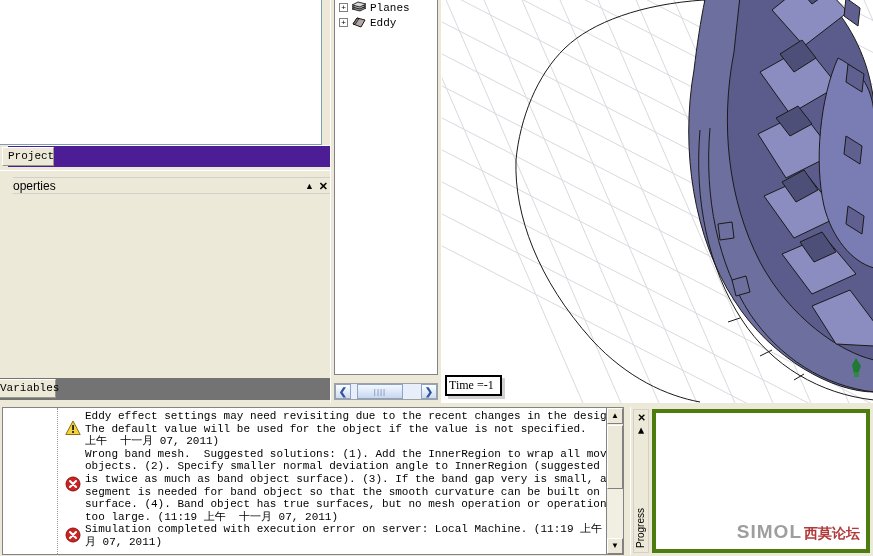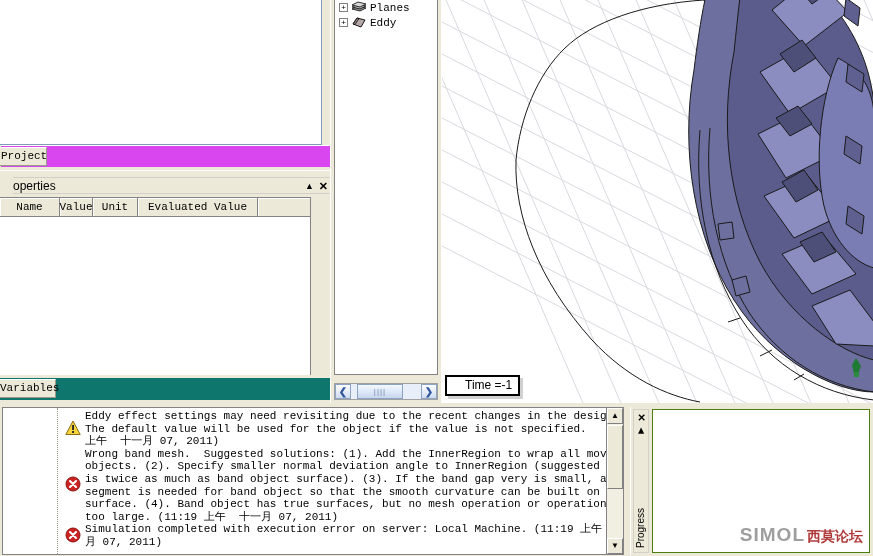--- a/index.html
+++ b/index.html
@@ -29,23 +29,23 @@
     border: 1px solid #7f9db9;
     border-left: none;
     border-top: none;
     box-shadow: inset 1px 1px 0 #d4d0c8;
   }
   #project-tree-inner {
     position: absolute; left: 0; top: 0; right: 0; bottom: 0;
     background: #fff;
   }
   #project-tabstrip {
-    position: absolute; left: 1px; top: 145px;
+    position: absolute; left: 8px; top: 145px;
     width: 330px; height: 22px;
-    background: #d946ef;
+    background: #4c1d95;
     border-top: 1px solid #ffffff;
   }
   .tab-btn {
     position: absolute;
     top: 1px;
     height: 19px;
     background: #ece9d8;
     border: 1px solid #ffffff;
     border-right-color: #9a9a8c;
     border-bottom-color: #9a9a8c;
@@ -119,21 +119,21 @@
   .prop-col.c0 { width: 60px; }
   .prop-col.c1 { width: 33px; }
   .prop-col.c2 { width: 45px; }
   .prop-col.c3 { width: 120px; }
   .prop-col.c4 { width: 52px; border-right: none; }
   #props-body { background:#fff; height: 158px; }
 
   #vars-tabstrip {
     position: absolute; left: 0; top: 207px;
     width: 330px; height: 22px;
-    background: #0f766e;
+    background: #737373;
     padding-left: 12px;
   }
 
   
   #tree-dock {
     position: absolute; left: 330px; top: 0;
     width: 110px; height: 403px;
     background: #ece9d8;
     border-left: 1px solid #ffffff;
   }
@@ -203,22 +203,22 @@
     width: 432px; height: 403px;
     background: #ffffff;
     overflow: hidden;
     border-left: 1px solid #ffffff;
   }
   #viewport svg { display:block; }
   #time-label {
     position: absolute; left: 3px; top: 375px;
     background: #ffffff;
     border: 2px solid #000000;
-    padding: 1px 6px 2px 18px;
-    font-family: Liberation Sans, sans-serif;
+    padding: 1px 6px 2px 2px;
+    font-family: Liberation Serif, serif;
     font-size: 12px;
     color: #000;
     line-height: 14px;
     box-shadow: 3px 3px 0 rgba(0,0,0,0.18);
   }
 
   
   #bottom-area {
     position: absolute; left: 0; top: 403px;
     width: 873px; height: 153px;
@@ -312,21 +312,21 @@
     font-size: 10px; color: #000;
     writing-mode: vertical-rl;
     text-orientation: mixed;
     transform: rotate(180deg);
     white-space: nowrap;
   }
   #progress-body {
     position: absolute; left: 21px; top: 2px;
     width: 218px; height: 144px;
     background: #ffffff;
-    border: 1px solid #4d7c0f;
+    border: 4px solid #4d7c0f;
     overflow: hidden;
   }
   #watermark {
     position: absolute; right: 6px; bottom: 6px;
     display: flex; align-items: baseline; gap: 2px;
   }
   #wm-simol {
     font-family: "Liberation Sans", sans-serif;
     font-size: 19px; font-weight: bold;
     color: #9e9e9e;
@@ -353,30 +353,20 @@
       <div id="tab-project" class="tab-btn">Project</div>
     </div>
 
     <div id="props-panel">
       <div id="props-titlebar">
         <span id="props-title">operties</span>
         <span id="props-collapse">▲</span>
         <span id="props-close">✕</span>
       </div>
 
-      <div id="props-grid">
-        <div id="props-header-row">
-          <div class="prop-col c0">Name</div>
-          <div class="prop-col c1">Value</div>
-          <div class="prop-col c2">Unit</div>
-          <div class="prop-col c3">Evaluated Value</div>
-          <div class="prop-col c4"></div>
-        </div>
-        <div id="props-body"></div>
-      </div>
 
       <div id="vars-tabstrip">
         <div id="tab-variables" class="tab-btn">Variables</div>
       </div>
     </div>
   </div>
 
   <div id="tree-dock">
     <div id="tree-dock-inner">
 

